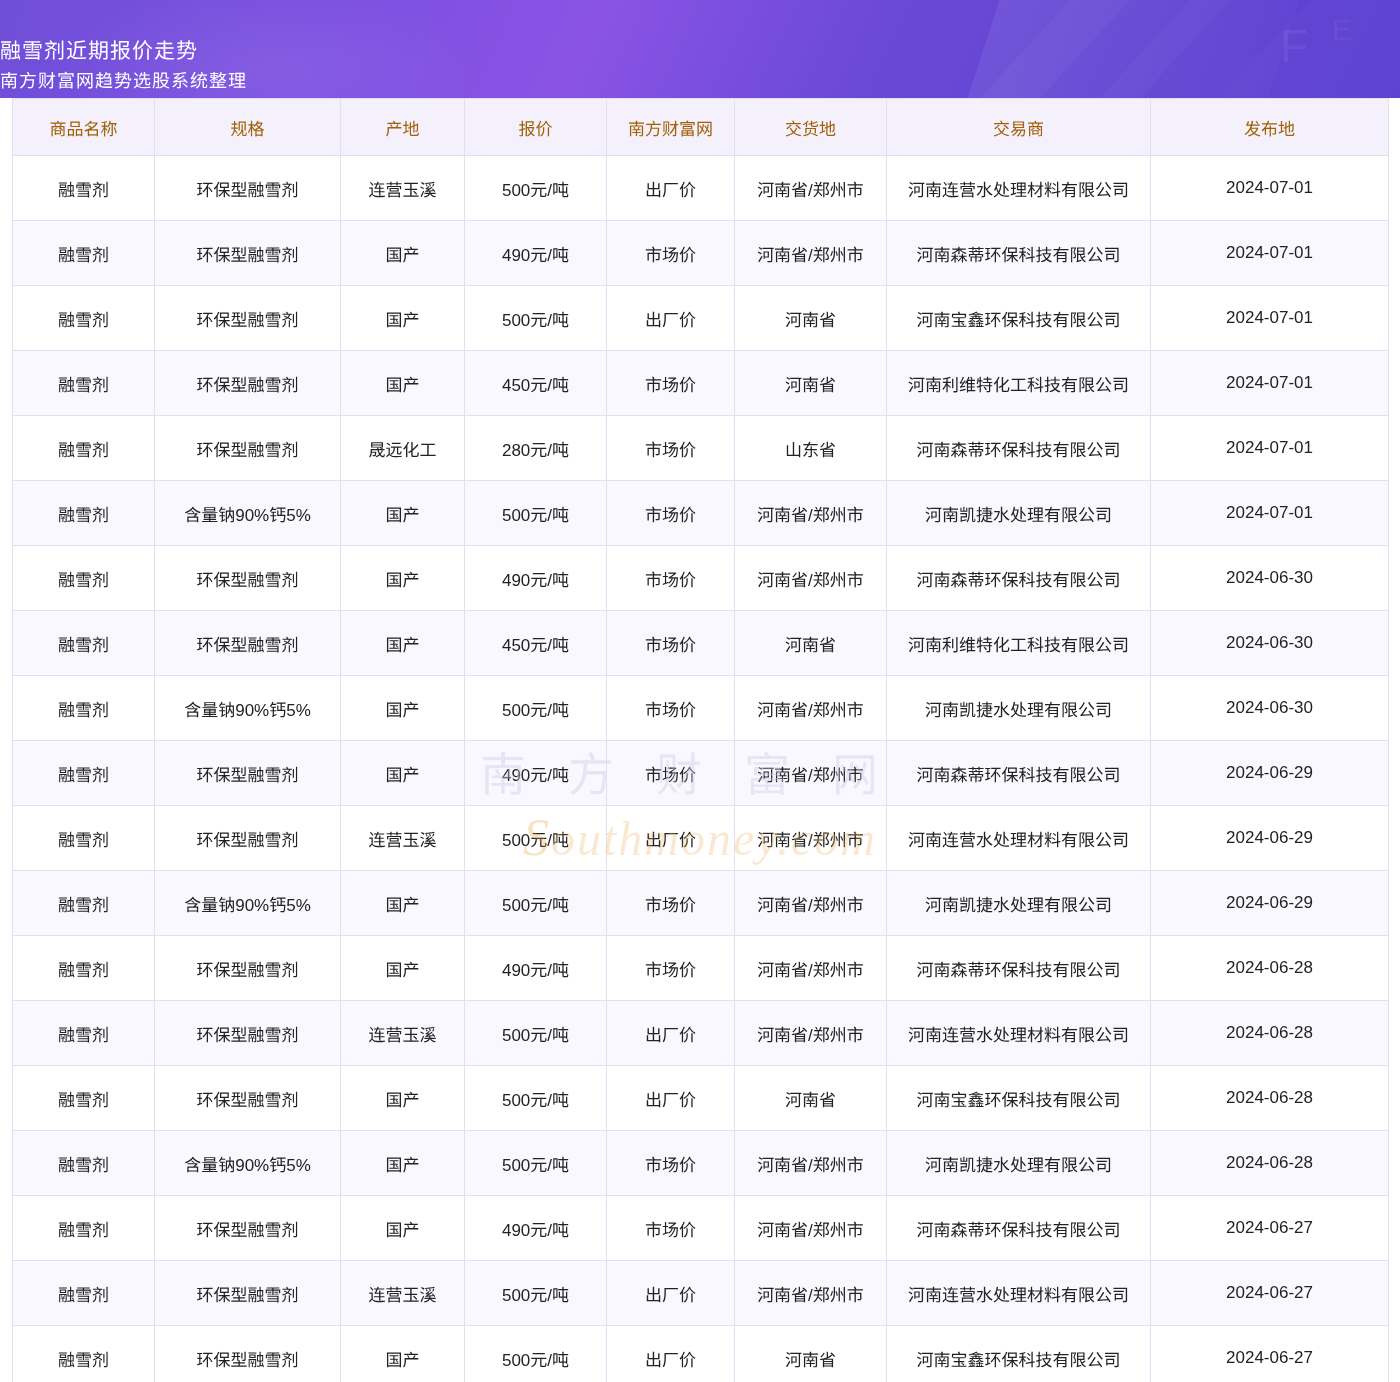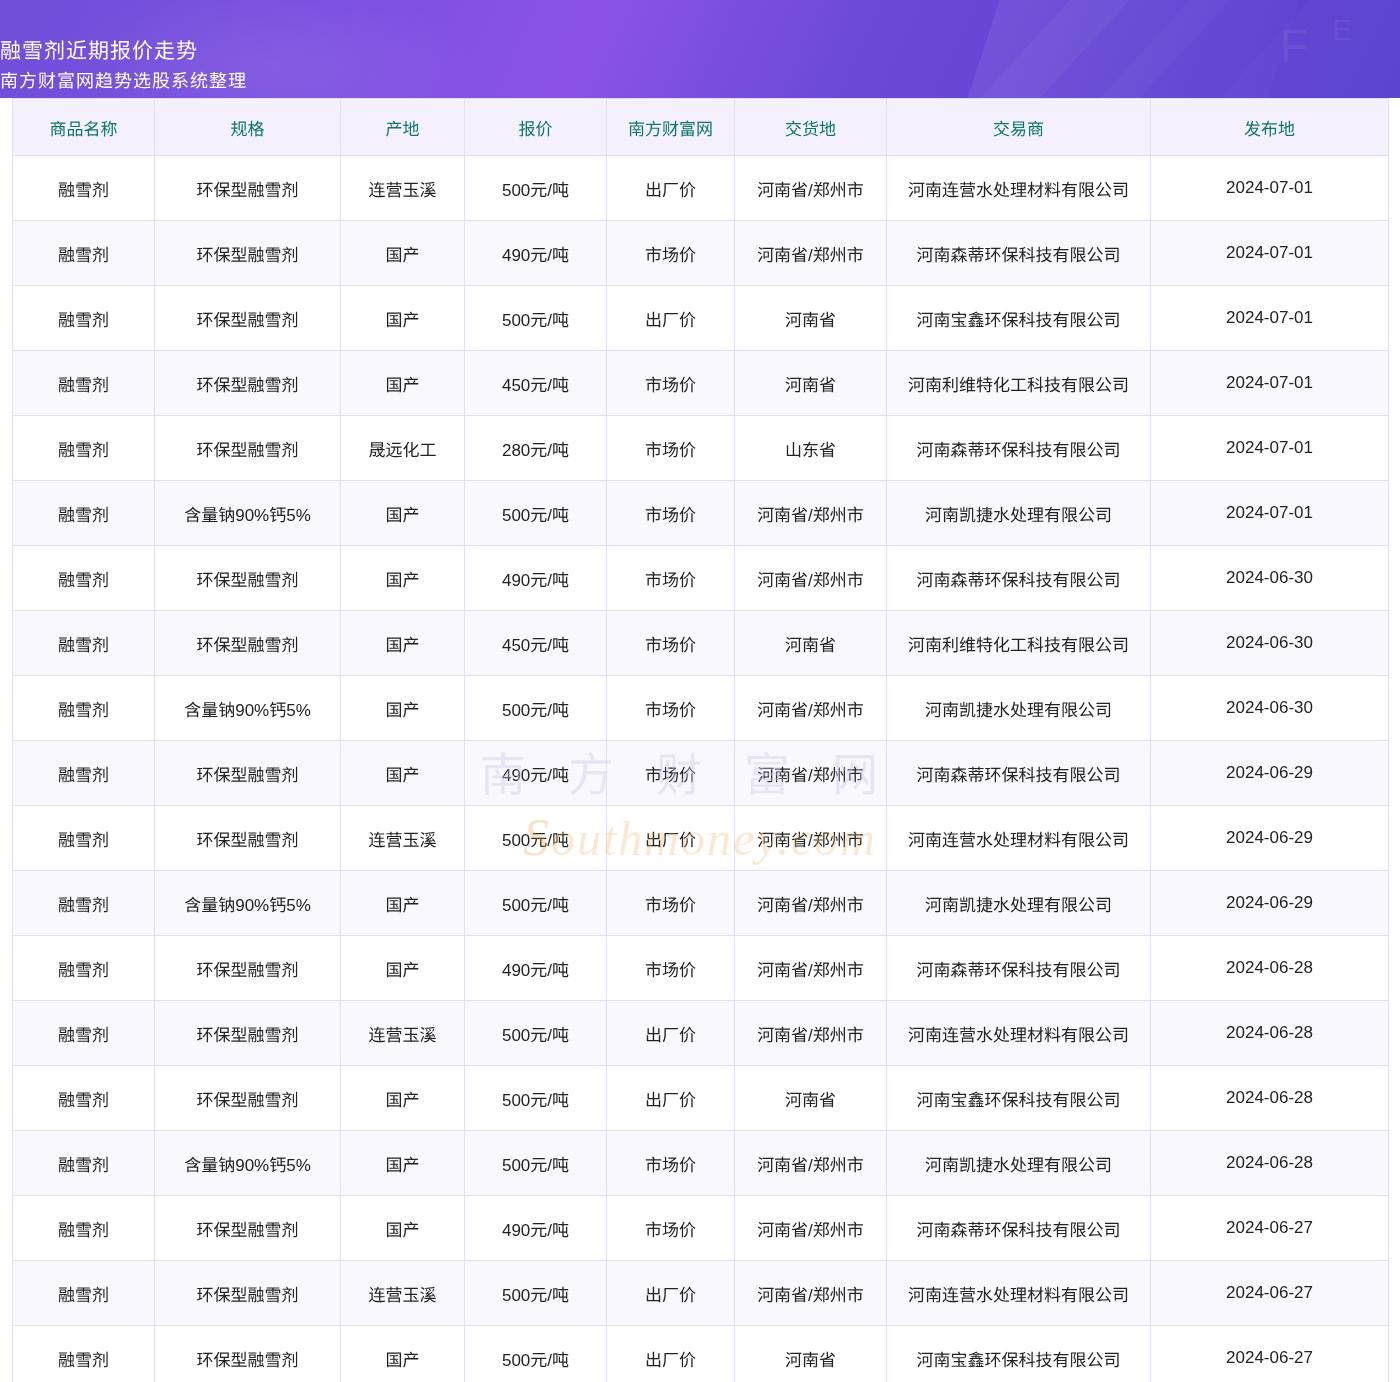--- a/index.html
+++ b/index.html
@@ -87,21 +87,21 @@
     font-size: 17px;
     color: #222222;
     height: 64px;
     padding: 0 4px;
     font-weight: normal;
     white-space: nowrap;
   }
   table.price-table thead th {
     background: #f4f1fd;
     height: 56px;
-    color: #0f766e;
+    color: #a16207;
   }
   table.price-table tbody tr:nth-child(odd) td {
     background: #ffffff;
   }
   table.price-table tbody tr:nth-child(even) td {
     background: #faf8ff;
   }
   
   col.c0 { width: 142px; }
   col.c1 { width: 186px; }

